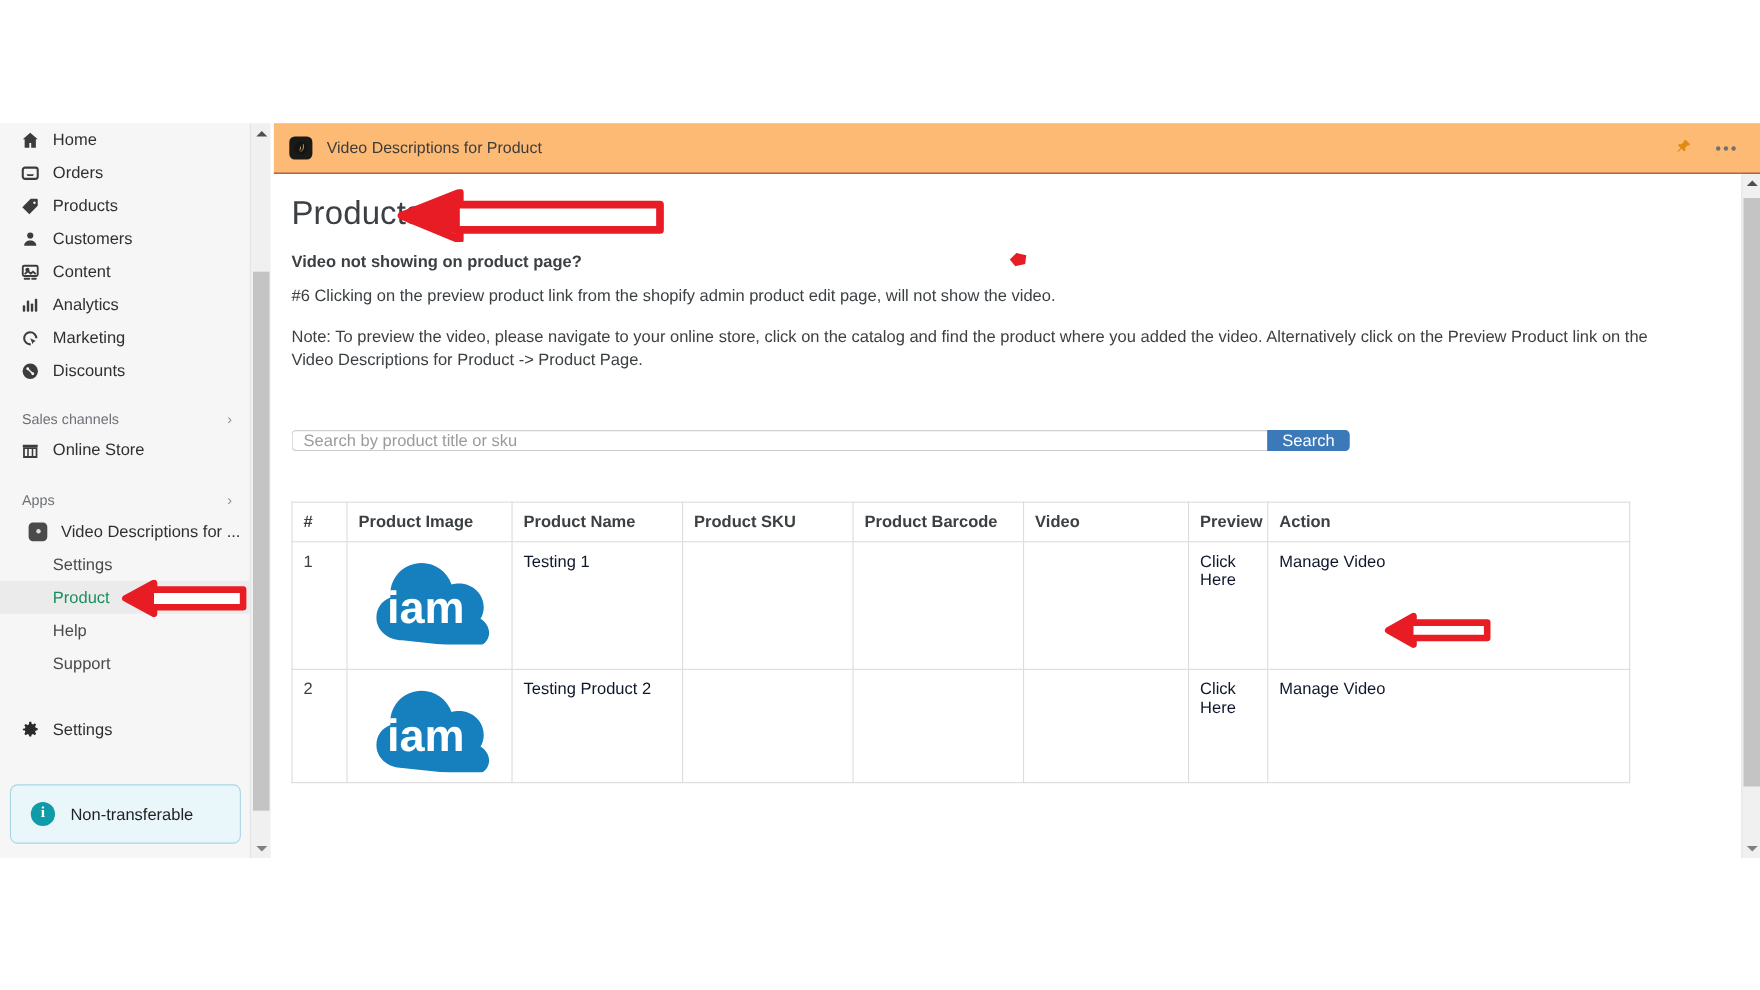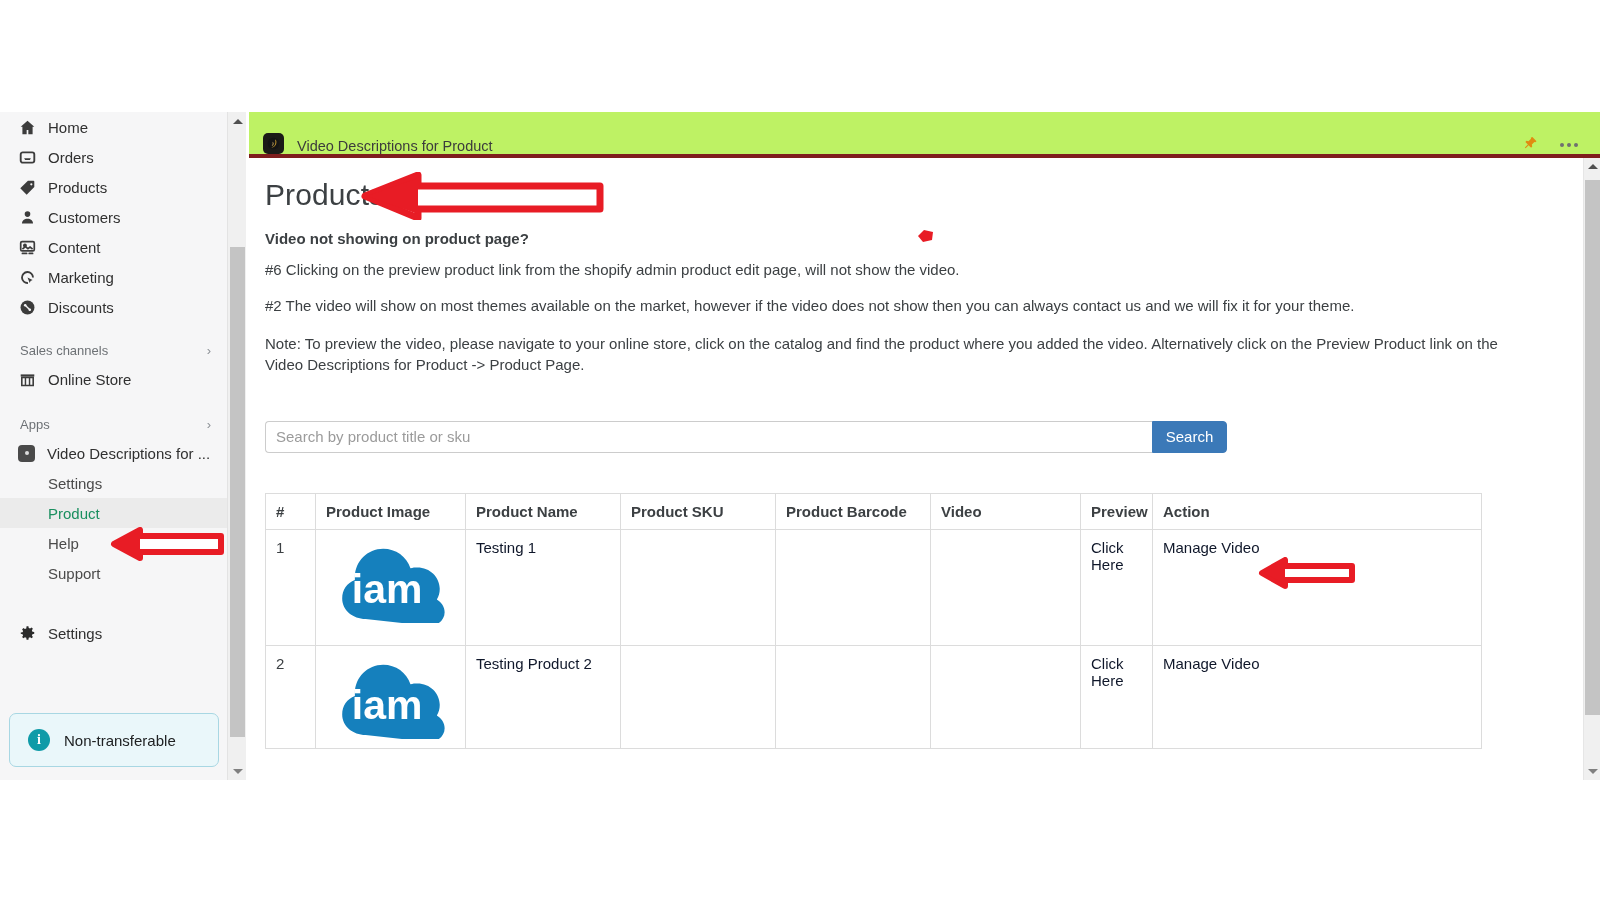--- a/index.html
+++ b/index.html
@@ -32,21 +32,21 @@
     height:28px; padding:0 16px 0 20px; color:#6d7175; font-size:13px;
   }
   .section-head .chev { color:#8c9196; font-size:13px; }
 
   .sub-item {
     display:flex; align-items:center; height:30px; padding-left:48px;
     color:#4a4a4a; font-size:15px; cursor:pointer; position:relative;
   }
   .sub-item.active { background:#ebebeb; color:#1a8f5f; }
 
-  .app-row { display:flex; align-items:center; height:30px; padding-left:18px; gap:12px; cursor:pointer;}
+  .app-row { display:flex; align-items:center; height:30px; padding-left:18px; gap:12px; cursor:pointer;justify-content:center;}
   .app-sq { width:17px; height:17px; border-radius:4px; background:#4a4a4a; display:flex; align-items:center; justify-content:center;}
   .app-sq i { width:4px; height:4px; border-radius:50%; background:#ddd; display:block;}
 
   .banner {
     position:absolute; left:9px; top:713px; width:210px; height:54px;
     background:#eaf7fa; border:1px solid #a8d7e3; border-radius:7px;
     display:flex; align-items:center; gap:14px; padding-left:18px;
   }
   .banner .info-dot {
     width:22px;height:22px;border-radius:50%;background:#0f9ba8;color:#fff;
@@ -61,22 +61,22 @@
   .sb-arrow.up { top:0; } .sb-arrow.down { bottom:0; }
   .sb-thumb { position:absolute; left:2px; top:135px; width:15px; height:490px; background:#c4c4c4; }
   .tri { width:0;height:0; }
   .tri.up { border-left:5px solid transparent; border-right:5px solid transparent; border-bottom:5px solid #505050;}
   .tri.dn { border-left:5px solid transparent; border-right:5px solid transparent; border-top:5px solid #808080;}
 
   
   .app-frame { position:absolute; left:249px; top:112px; width:1351px; height:668px; background:#fff; }
   .app-title {
     position:absolute; left:0; top:0; width:1351px; height:46px;
-    background:#bef264; border-bottom:4px solid #7f1d1d;
-    display:flex; align-items:flex-end; padding:0 14px;
+    background:#fdba74; border-bottom:1px solid #7f1d1d;
+    display:flex; align-items:center; padding:0 14px;
   }
   .title-icon {
     width:21px;height:21px;border-radius:5px;
     background:#1b1a17; position:relative; flex:0 0 21px;
     display:flex;align-items:center;justify-content:center;
   }
   .title-icon svg { display:block; }
   .title-text { margin-left:13px; font-size:14.5px; color:#3c3c3c; }
   .title-actions { margin-left:auto; display:flex; align-items:center; gap:22px; padding-right:8px;}
   .pin-ic { color:#e08b11; font-size:17px; line-height:1; }
@@ -86,21 +86,21 @@
   
   .app-body { position:absolute; left:0; top:46px; width:1334px; height:622px; background:#fff; overflow:hidden; }
   .content { padding:22px 16px 0 16px; }
 
   .h-products { font-size:30px; color:#3c4043; font-weight:400; letter-spacing:.1px; line-height:1; margin-bottom:20px;}
   .h-sub { font-size:15px; font-weight:bold; color:#3c4043; margin-bottom:13px;}
   .p-line { font-size:15px; color:#3c4043; margin-bottom:16px; line-height:1.35;}
   .p-note { font-size:15px; color:#3c4043; line-height:1.4; max-width:1243px; }
 
   
-  .search-wrap { margin-top:46px; display:flex; width:962px; height:32px; }
+  .search-wrap { margin-top:46px; display:flex; width:962px; height:32px;align-items:center; }
   .search-input {
     flex:1; border:1px solid #ccc; border-right:none; border-radius:4px 0 0 4px;
     font-size:15px; color:#444; padding:0 10px; outline:none; background:#fff;
     font-family:"Liberation Sans", sans-serif;
   }
   .search-input::placeholder { color:#9b9b9b; }
   .search-btn {
     width:75px; background:#3b79b8; color:#fff; border:1px solid #3b79b8;
     border-radius:0 4px 4px 0; font-size:15px; cursor:pointer;
     font-family:"Liberation Sans", sans-serif;
@@ -180,20 +180,31 @@
       <svg width="17" height="17" viewBox="0 0 20 20" fill="none" stroke="#3c3c3c" stroke-width="2">
             <rect x="2" y="3" width="16" height="11" rx="1.6"></rect>
             <circle cx="7" cy="7.5" r="1.3" fill="#3c3c3c"></circle>
             <path d="M4 12l3.5-3 3 2.4 2.5-2 3 2.6" fill="none"></path>
             <path d="M4 17h5M12 17h4" stroke-linecap="round"></path>
           </svg>
     </span>
     <span class="nav-label">Content</span>
   </div>
 
+  <div class="nav-item">
+    <span class="ic">
+      <svg width="17" height="17" viewBox="0 0 20 20" fill="#3c3c3c">
+            <rect x="2" y="10" width="2.6" height="7" rx="1"></rect>
+            <rect x="6.3" y="5" width="2.6" height="12" rx="1"></rect>
+            <rect x="10.6" y="8" width="2.6" height="9" rx="1"></rect>
+            <rect x="14.9" y="3" width="2.6" height="14" rx="1"></rect>
+          </svg>
+    </span>
+    <span class="nav-label">Analytics</span>
+  </div>
 
   <div class="nav-item">
     <span class="ic">
       <svg width="17" height="17" viewBox="0 0 20 20" fill="none" stroke="#3c3c3c" stroke-width="2.2">
             <path d="M16.5 10a6.5 6.5 0 10-6 6.5"></path>
             <path d="M10 10l6 3-2.4 1.1L12.6 16.5z" fill="#3c3c3c" stroke="none"></path>
           </svg>
     </span>
     <span class="nav-label">Marketing</span>
   </div>
@@ -309,21 +320,20 @@
     </span>
   </div>
 
   <div class="app-body">
     <div class="content">
 
       <div class="h-products">Products</div>
       <div class="h-sub">Video not showing on product page?</div>
 
       <div class="p-line">#6 Clicking on the preview product link from the shopify admin product edit page, will not show the video.</div>
-      <div class="p-line">#2 The video will show on most themes available on the market, however if the video does not show then you can always contact us and we will fix it for your theme.</div>
       <div class="p-note">Note: To preview the video, please navigate to your online store, click on the catalog and find the product where you added the video. Alternatively click on the Preview Product link on the Video Descriptions for Product -&gt; Product Page.</div>
 
       <div class="search-wrap">
         <input class="search-input" type="text" placeholder="Search by product title or sku" style="">
         <button class="search-btn">Search</button>
       </div>
 
       <table class="pt">
         <thead>
           <tr>

